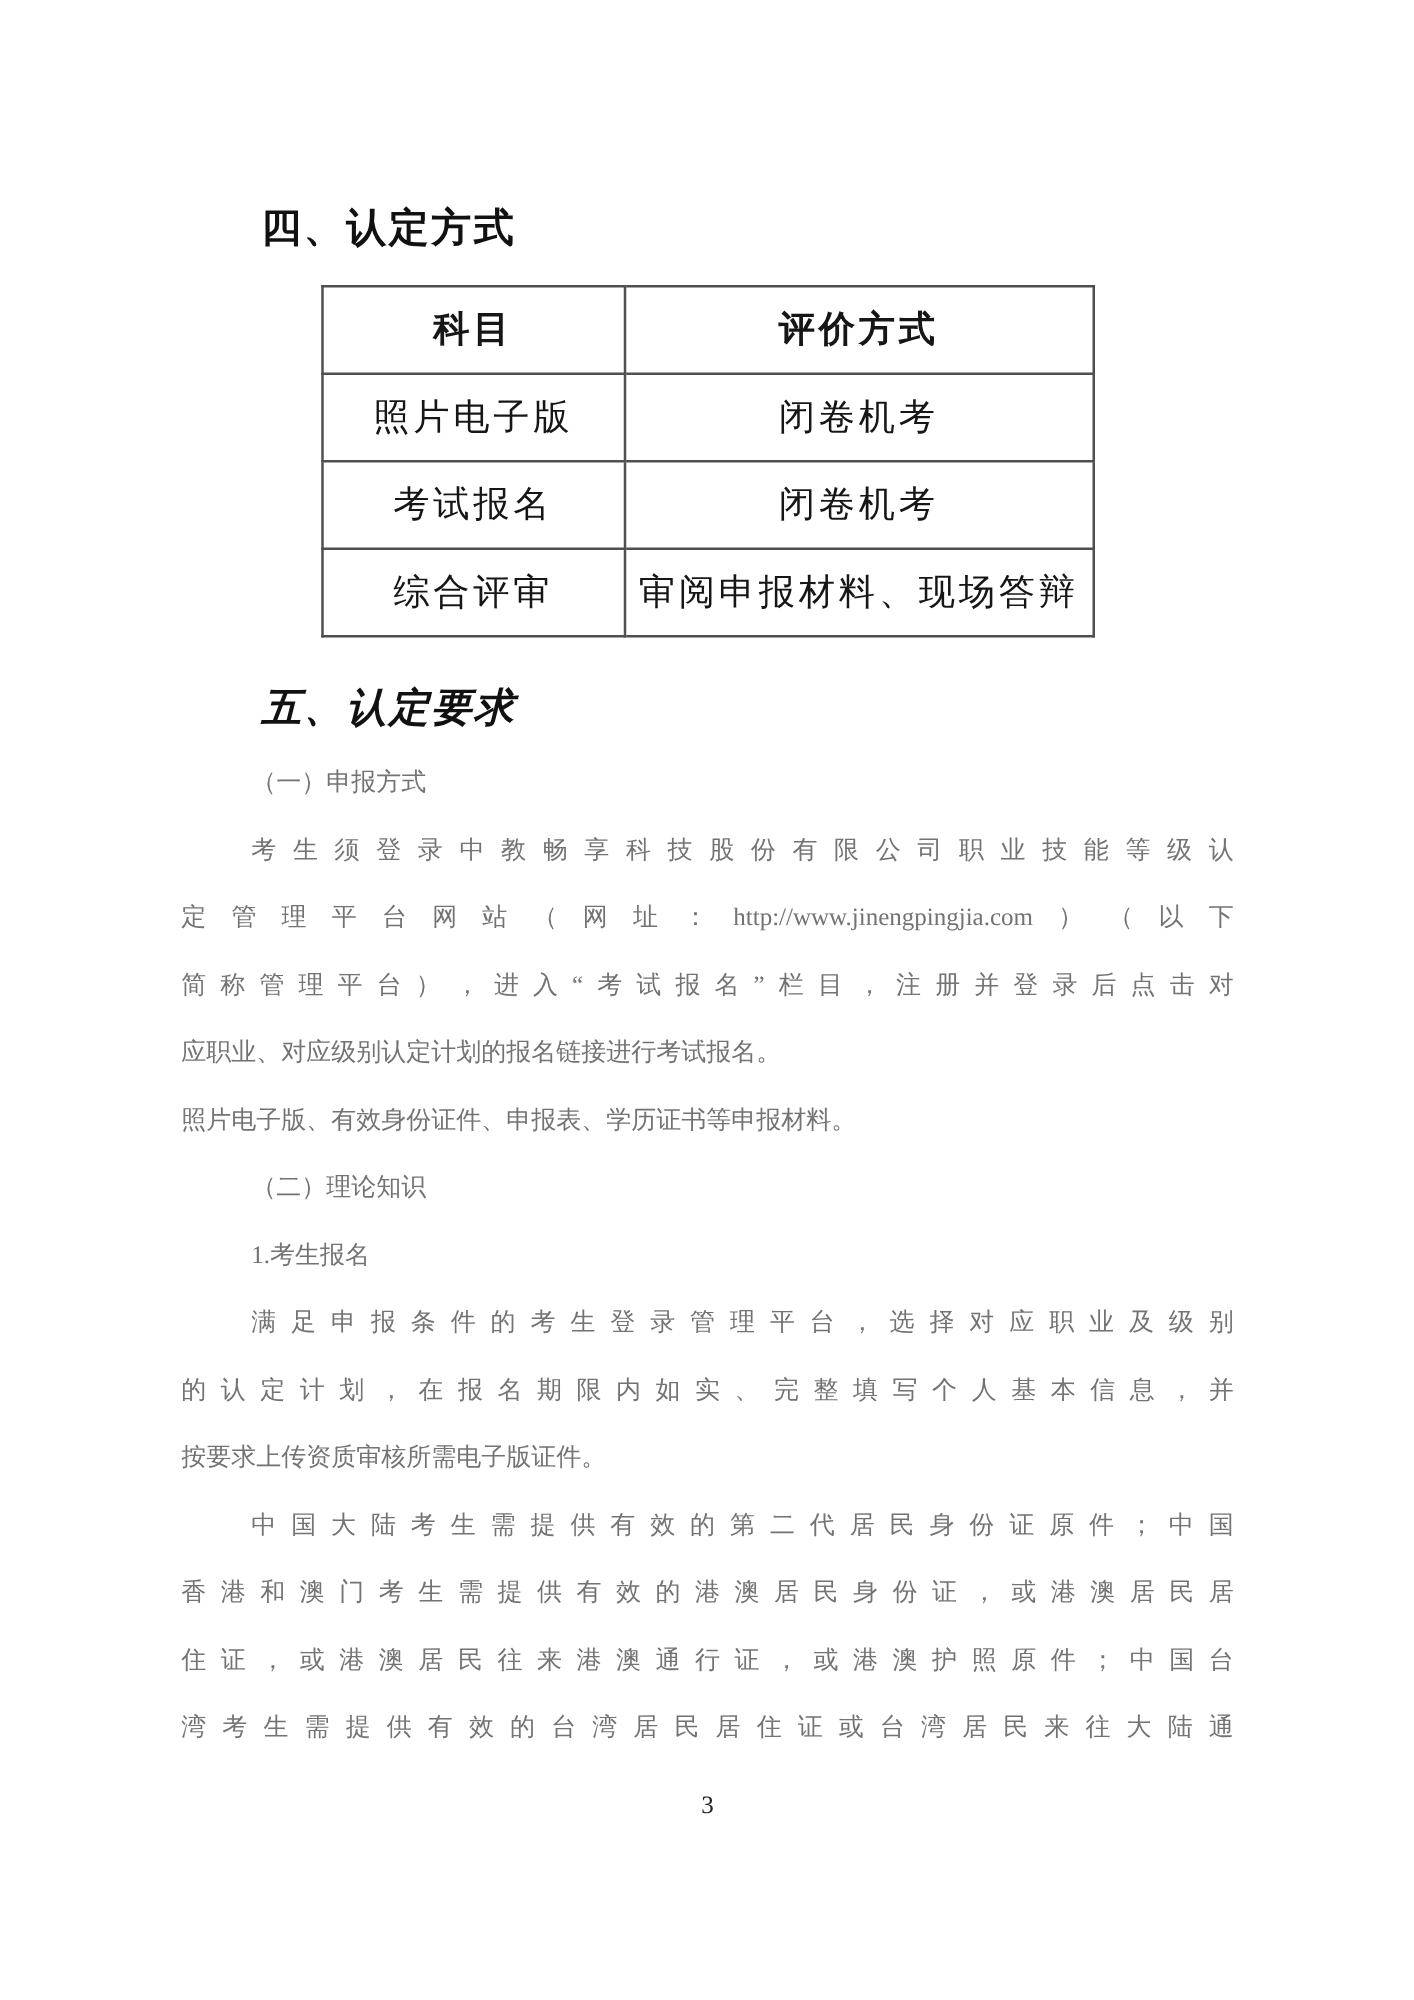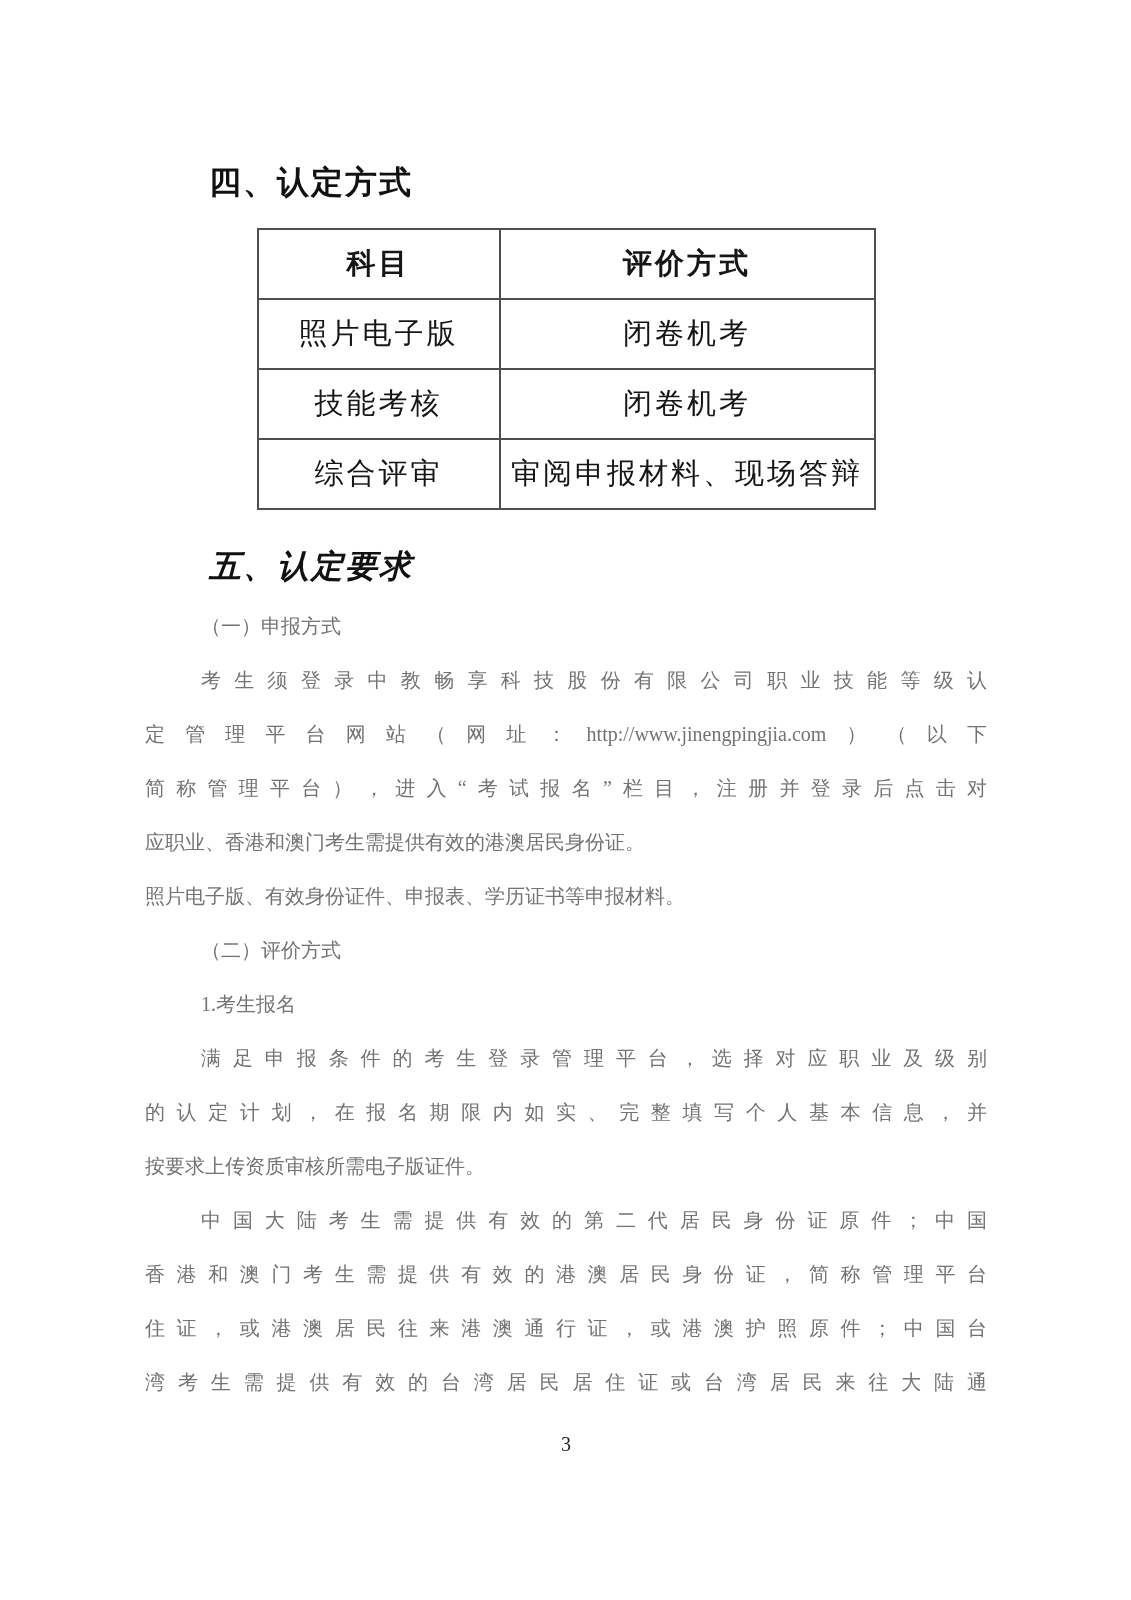--- a/index.html
+++ b/index.html
@@ -82,45 +82,45 @@
     <tbody>
         <tr>
       <th>科目</th>
       <th>评价方式</th>
     </tr>
     <tr>
       <td>照片电子版</td>
       <td>闭卷机考</td>
     </tr>
     <tr>
-      <td>技能考核</td>
+      <td>考试报名</td>
       <td>闭卷机考</td>
     </tr>
     <tr>
       <td>综合评审</td>
       <td>审阅申报材料、现场答辩</td>
     </tr>
   </tbody>
     </table>
 
   <div class="section-heading heading-requirements">五、认定要求</div>
 
   <div class="body-lines">
     <div class="line indent">（一）申报方式</div>
     <div class="line indent justify">考生须登录中教畅享科技股份有限公司职业技能等级认</div>
     <div class="line justify">定管理平台网站（网址：http://www.jinengpingjia.com）（以下</div>
     <div class="line justify">简称管理平台），进入“考试报名”栏目，注册并登录后点击对</div>
-    <div class="line">应职业、香港和澳门考生需提供有效的港澳居民身份证。</div>
+    <div class="line">应职业、对应级别认定计划的报名链接进行考试报名。</div>
     <div class="line">照片电子版、有效身份证件、申报表、学历证书等申报材料。</div>
-    <div class="line indent">（二）评价方式</div>
+    <div class="line indent">（二）理论知识</div>
     <div class="line indent">1.考生报名</div>
     <div class="line indent justify">满足申报条件的考生登录管理平台，选择对应职业及级别</div>
     <div class="line justify">的认定计划，在报名期限内如实、完整填写个人基本信息，并</div>
     <div class="line">按要求上传资质审核所需电子版证件。</div>
     <div class="line indent justify">中国大陆考生需提供有效的第二代居民身份证原件；中国</div>
-    <div class="line justify">香港和澳门考生需提供有效的港澳居民身份证，简称管理平台</div>
+    <div class="line justify">香港和澳门考生需提供有效的港澳居民身份证，或港澳居民居</div>
     <div class="line justify">住证，或港澳居民往来港澳通行证，或港澳护照原件；中国台</div>
     <div class="line justify">湾考生需提供有效的台湾居民居住证或台湾居民来往大陆通</div>
   </div>
 
   <div class="page-number">3</div>
 
 </div>
 
 </body></html>

